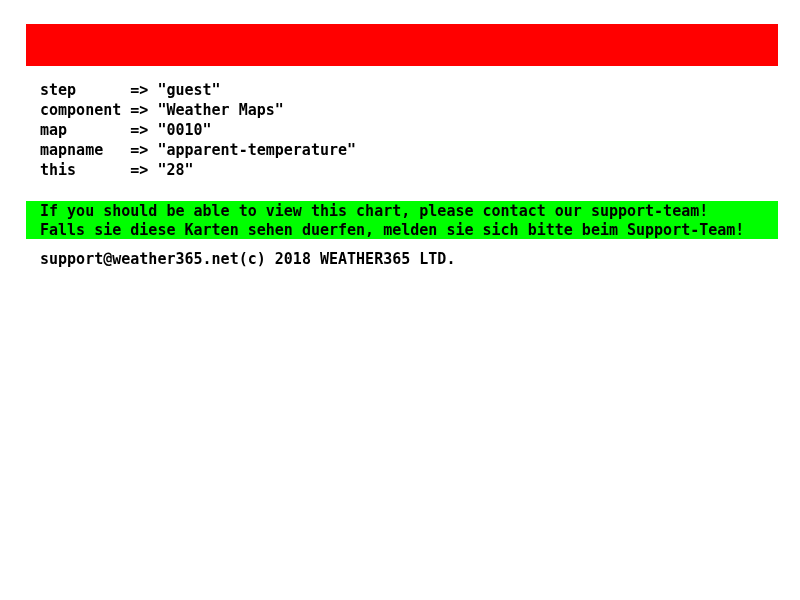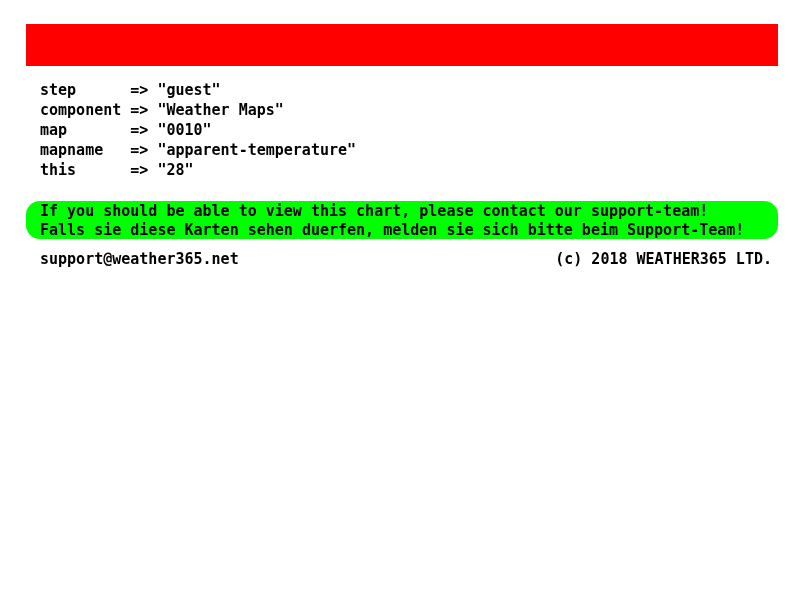--- a/index.html
+++ b/index.html
@@ -25,36 +25,35 @@
     padding-top: 3px;
     background: #ff0000;
   }
   .banner-red .line-en { color: #000000; }
   .banner-red .line-de { color: #ffffff; }
   .banner-green {
     margin-top: 21px;
     height: 38px;
     padding-top: 1px;
     background: #00ff00;
-    border-radius: 14px;
   }
   .banner-green div { color: #000000; }
   .kv-block {
     margin: 14px 0 0 40px;
     line-height: 20px;
   }
   .kv-key { display: inline-block; width: 10ch; white-space: pre; }
   .kv-arrow { display: inline-block; }
   .kv-value { margin-left: 1ch; white-space: pre; }
   .footer {
     width: 732px;
     margin: 10px 0 0 40px;
     line-height: 20px;
     display: flex;
-    justify-content: space-between;
+    justify-content: flex-start;
   }
 </style>
 </head>
 <body>
 
 <div>
 
   <div class="banner banner-red">
   </div>
 

